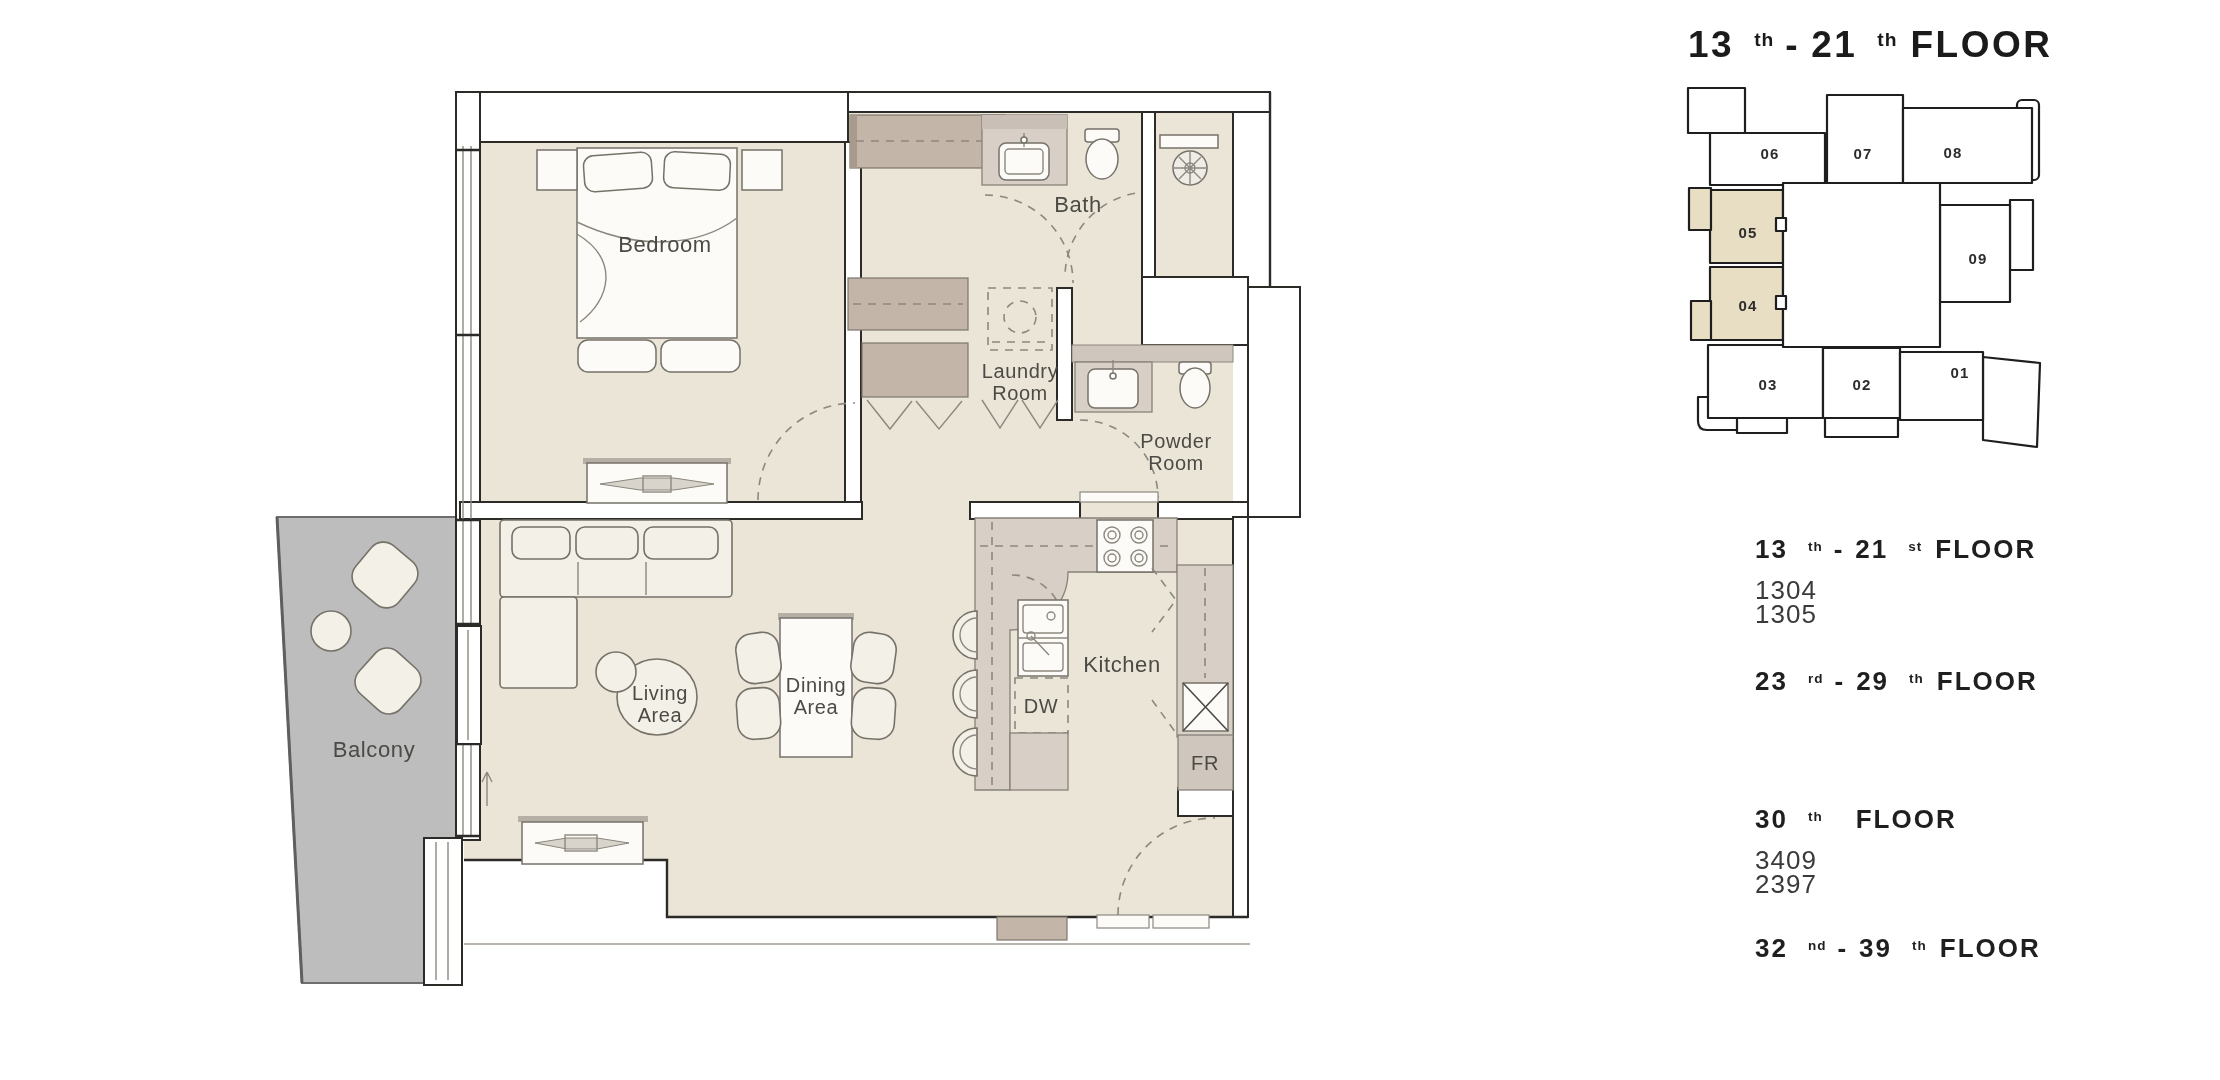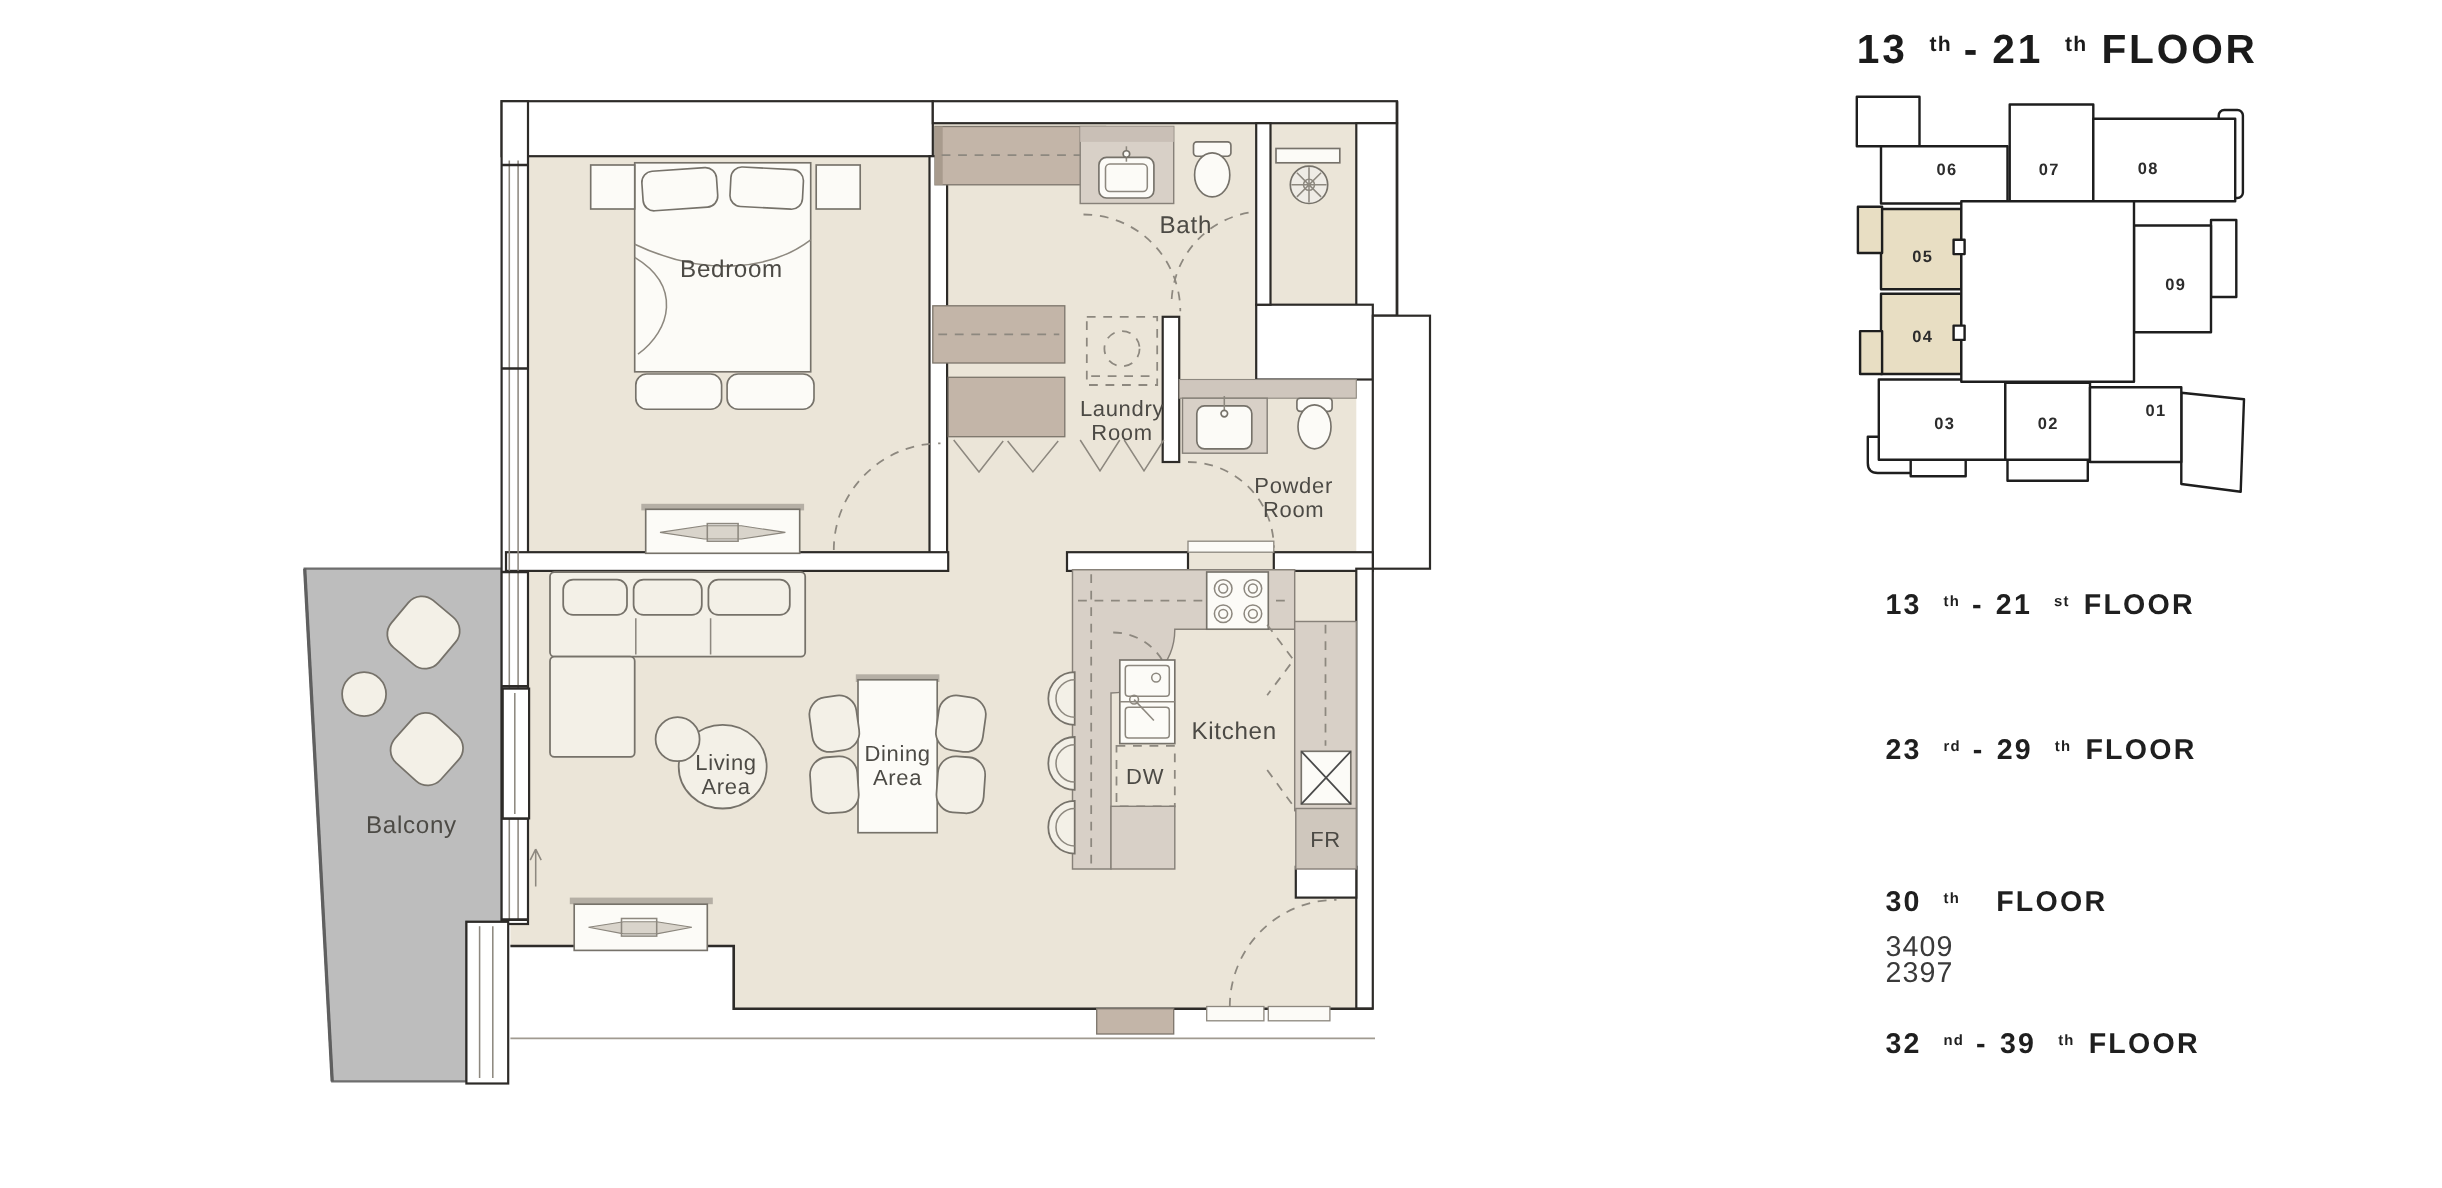--- a/index.html
+++ b/index.html
@@ -6,21 +6,21 @@
   body{
     width:2220px;height:1080px;position:relative;background:#ffffff;
     font-family:"Liberation Sans",sans-serif;overflow:hidden;
   }
   .key-title{position:absolute;left:1688px;top:24px;font-size:37px;font-weight:700;
     letter-spacing:2.5px;color:#1b1b1b;white-space:nowrap}
   .ord{font-size:0.52em;position:relative;top:-0.55em;margin-left:20px;letter-spacing:1px}
   .dash{margin:0 11px}
   .dash:empty{margin:0}
   .word{margin-left:13px}
-  .listing{position:absolute;left:1714px;white-space:nowrap}
+  .listing{position:absolute;left:1755px;white-space:nowrap}
   .listing-heading{font-size:26px;font-weight:700;letter-spacing:2px;color:#1f1f1f}
   .listing-units{margin-top:13px;font-size:26px;line-height:24px;letter-spacing:1px;color:#3a3a3a}
   svg text{font-family:"Liberation Sans",sans-serif}
   .plan-label{font-size:22px;fill:#4c4a45;letter-spacing:.6px;text-anchor:middle}
   .pl-small{font-size:20px}
   .kp{stroke:#1e1e1e;stroke-width:2.2;stroke-linejoin:round}
   .kp-label{font-size:15px;fill:#2c2c2c;letter-spacing:1.2px;text-anchor:middle;font-weight:600}
   .wall{fill:#ffffff;stroke:#2d2b28;stroke-width:2}
   .wline{stroke:#2d2b28;stroke-width:2.4;fill:none}
   .thin{stroke:#8d887f;stroke-width:1.4;fill:none}
@@ -283,20 +283,24 @@
     <text class="kp-label" x="83" y="312">03</text>
     <text class="kp-label" x="177" y="312">02</text>
     <text class="kp-label" x="275" y="300">01</text>
   </g>
 </svg>
 
 <div class="listing" style="top:534px">
   <div class="listing-heading">
     <span>13</span><span class="ord">th</span><span class="dash">-</span><span>21</span><span class="ord">st</span><span class="word">FLOOR</span>
   </div>
+  <div class="listing-units">
+    <div>1304</div>
+    <div>1305</div>
+  </div>
 </div>
 
 <div class="listing" style="top:666px">
   <div class="listing-heading">
     <span>23</span><span class="ord">rd</span><span class="dash">-</span><span>29</span><span class="ord">th</span><span class="word">FLOOR</span>
   </div>
 </div>
 
 <div class="listing" style="top:804px">
   <div class="listing-heading">

